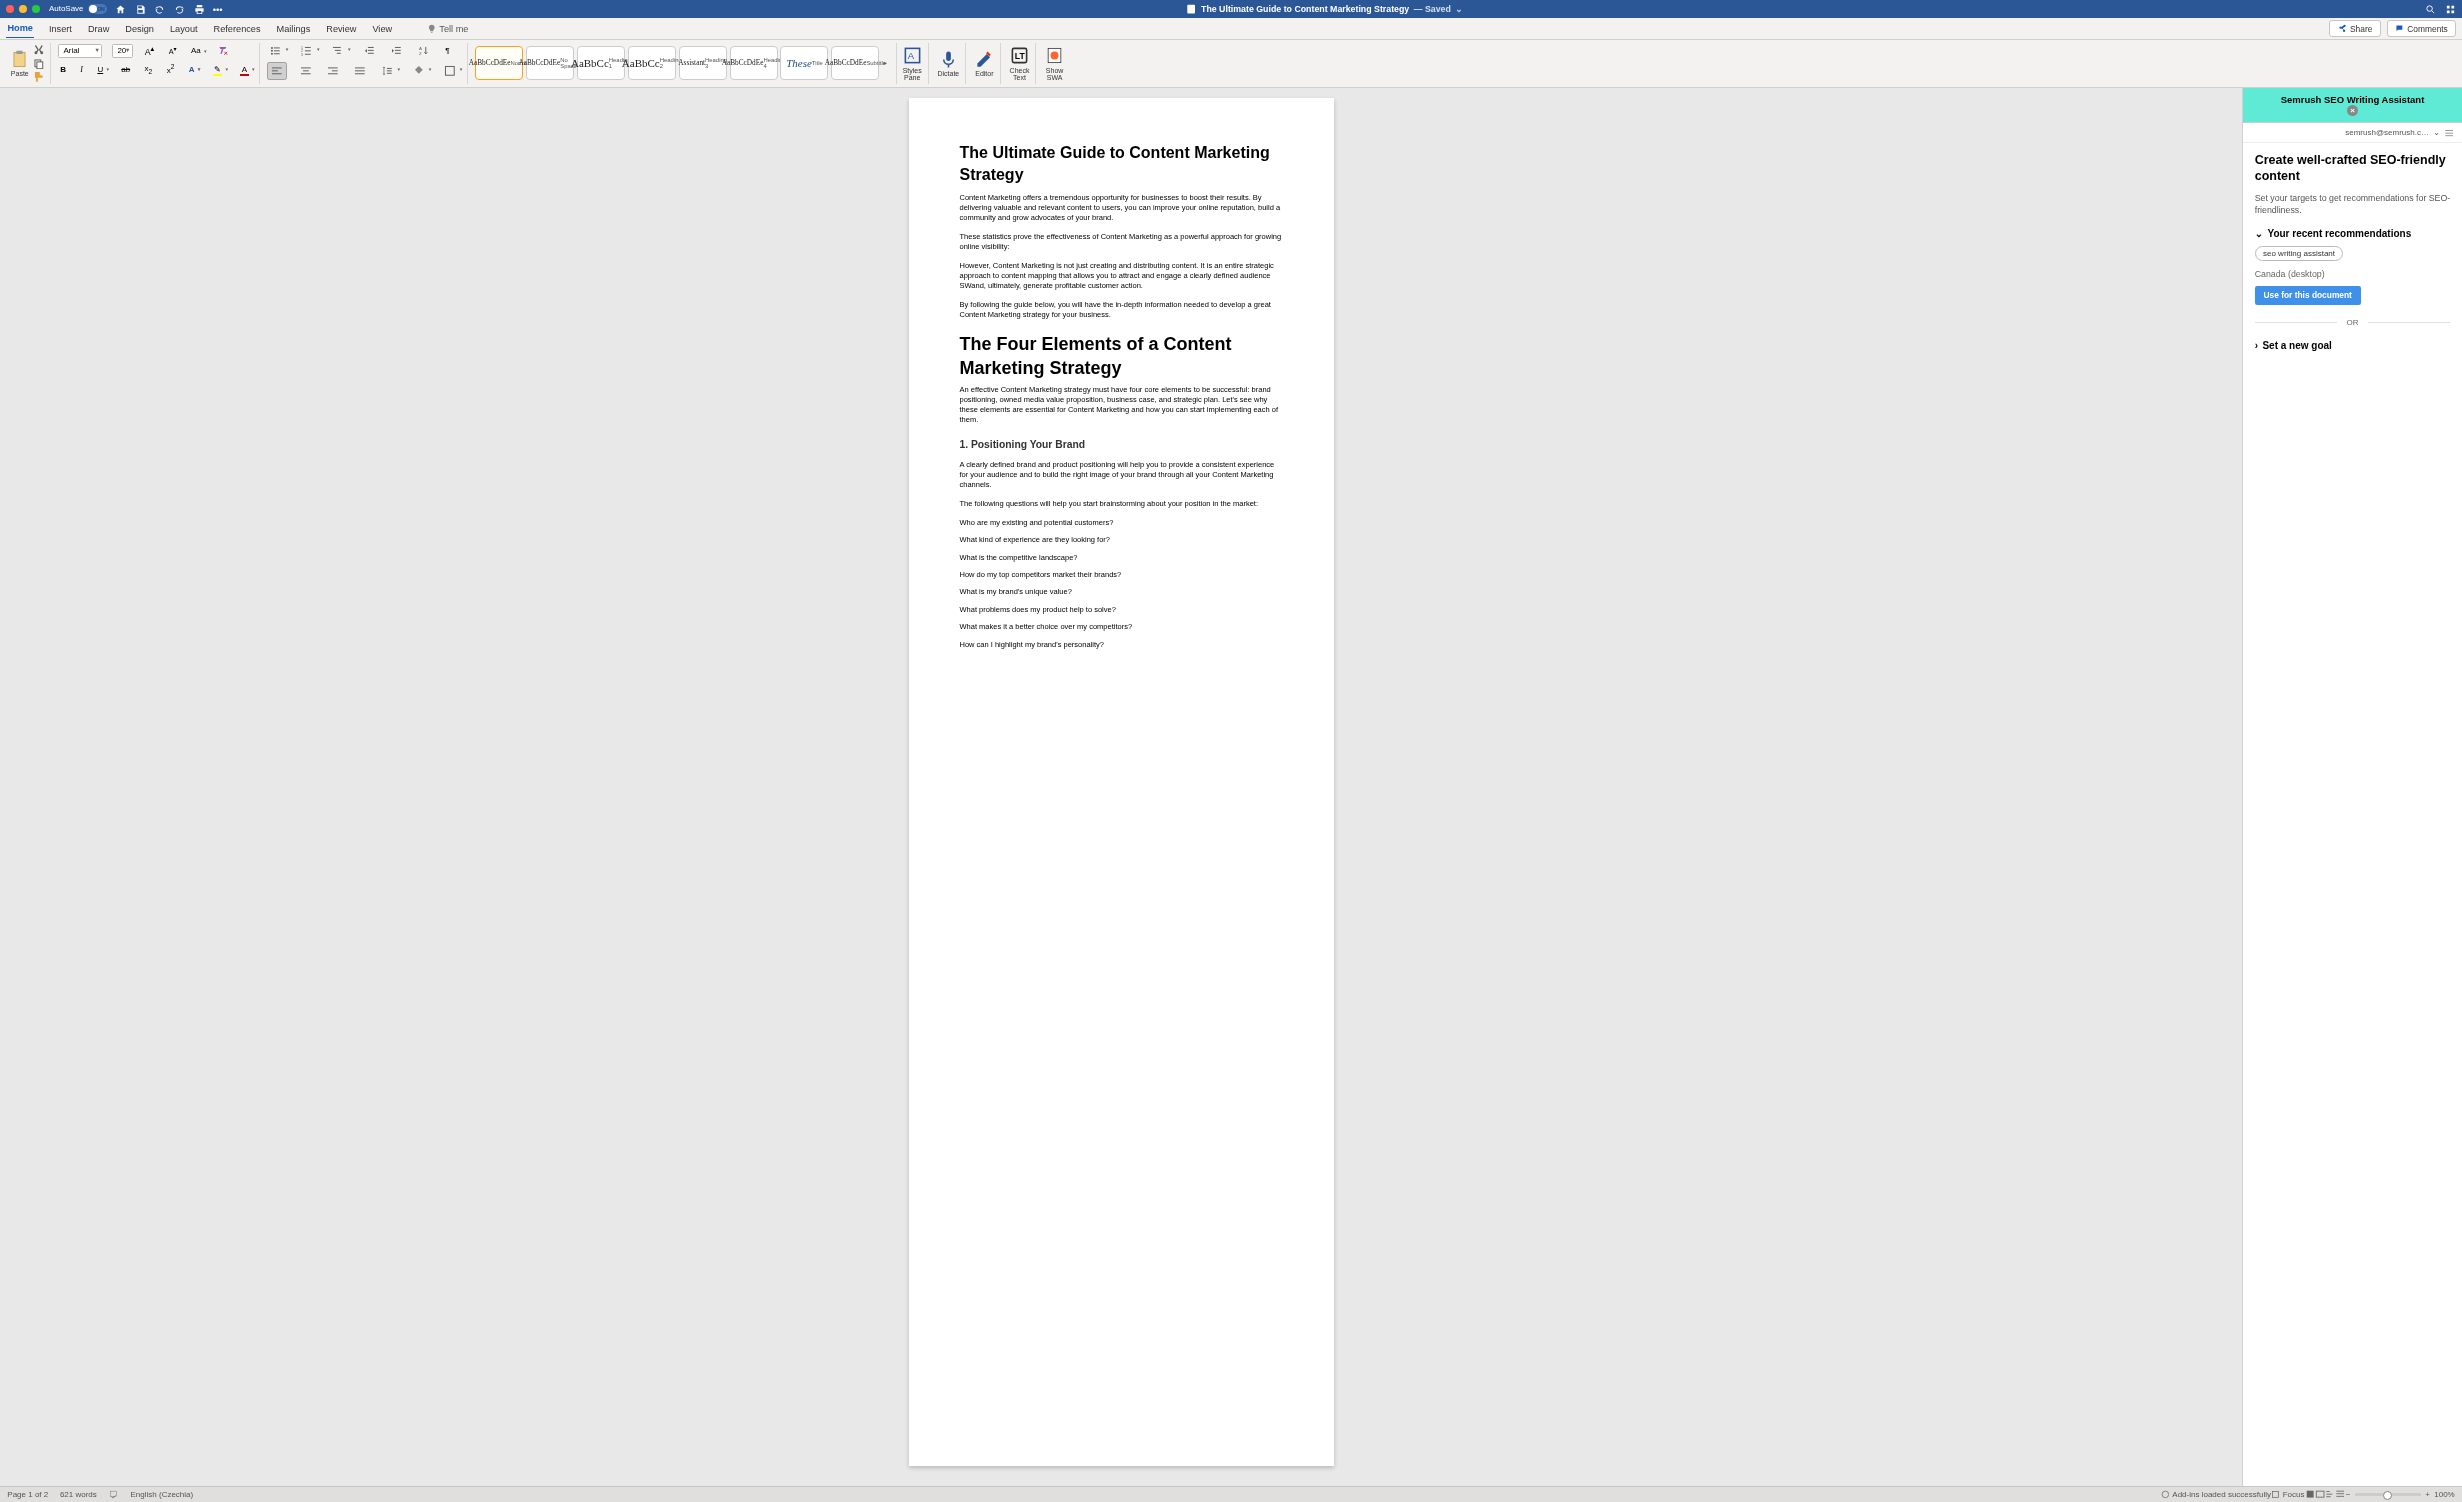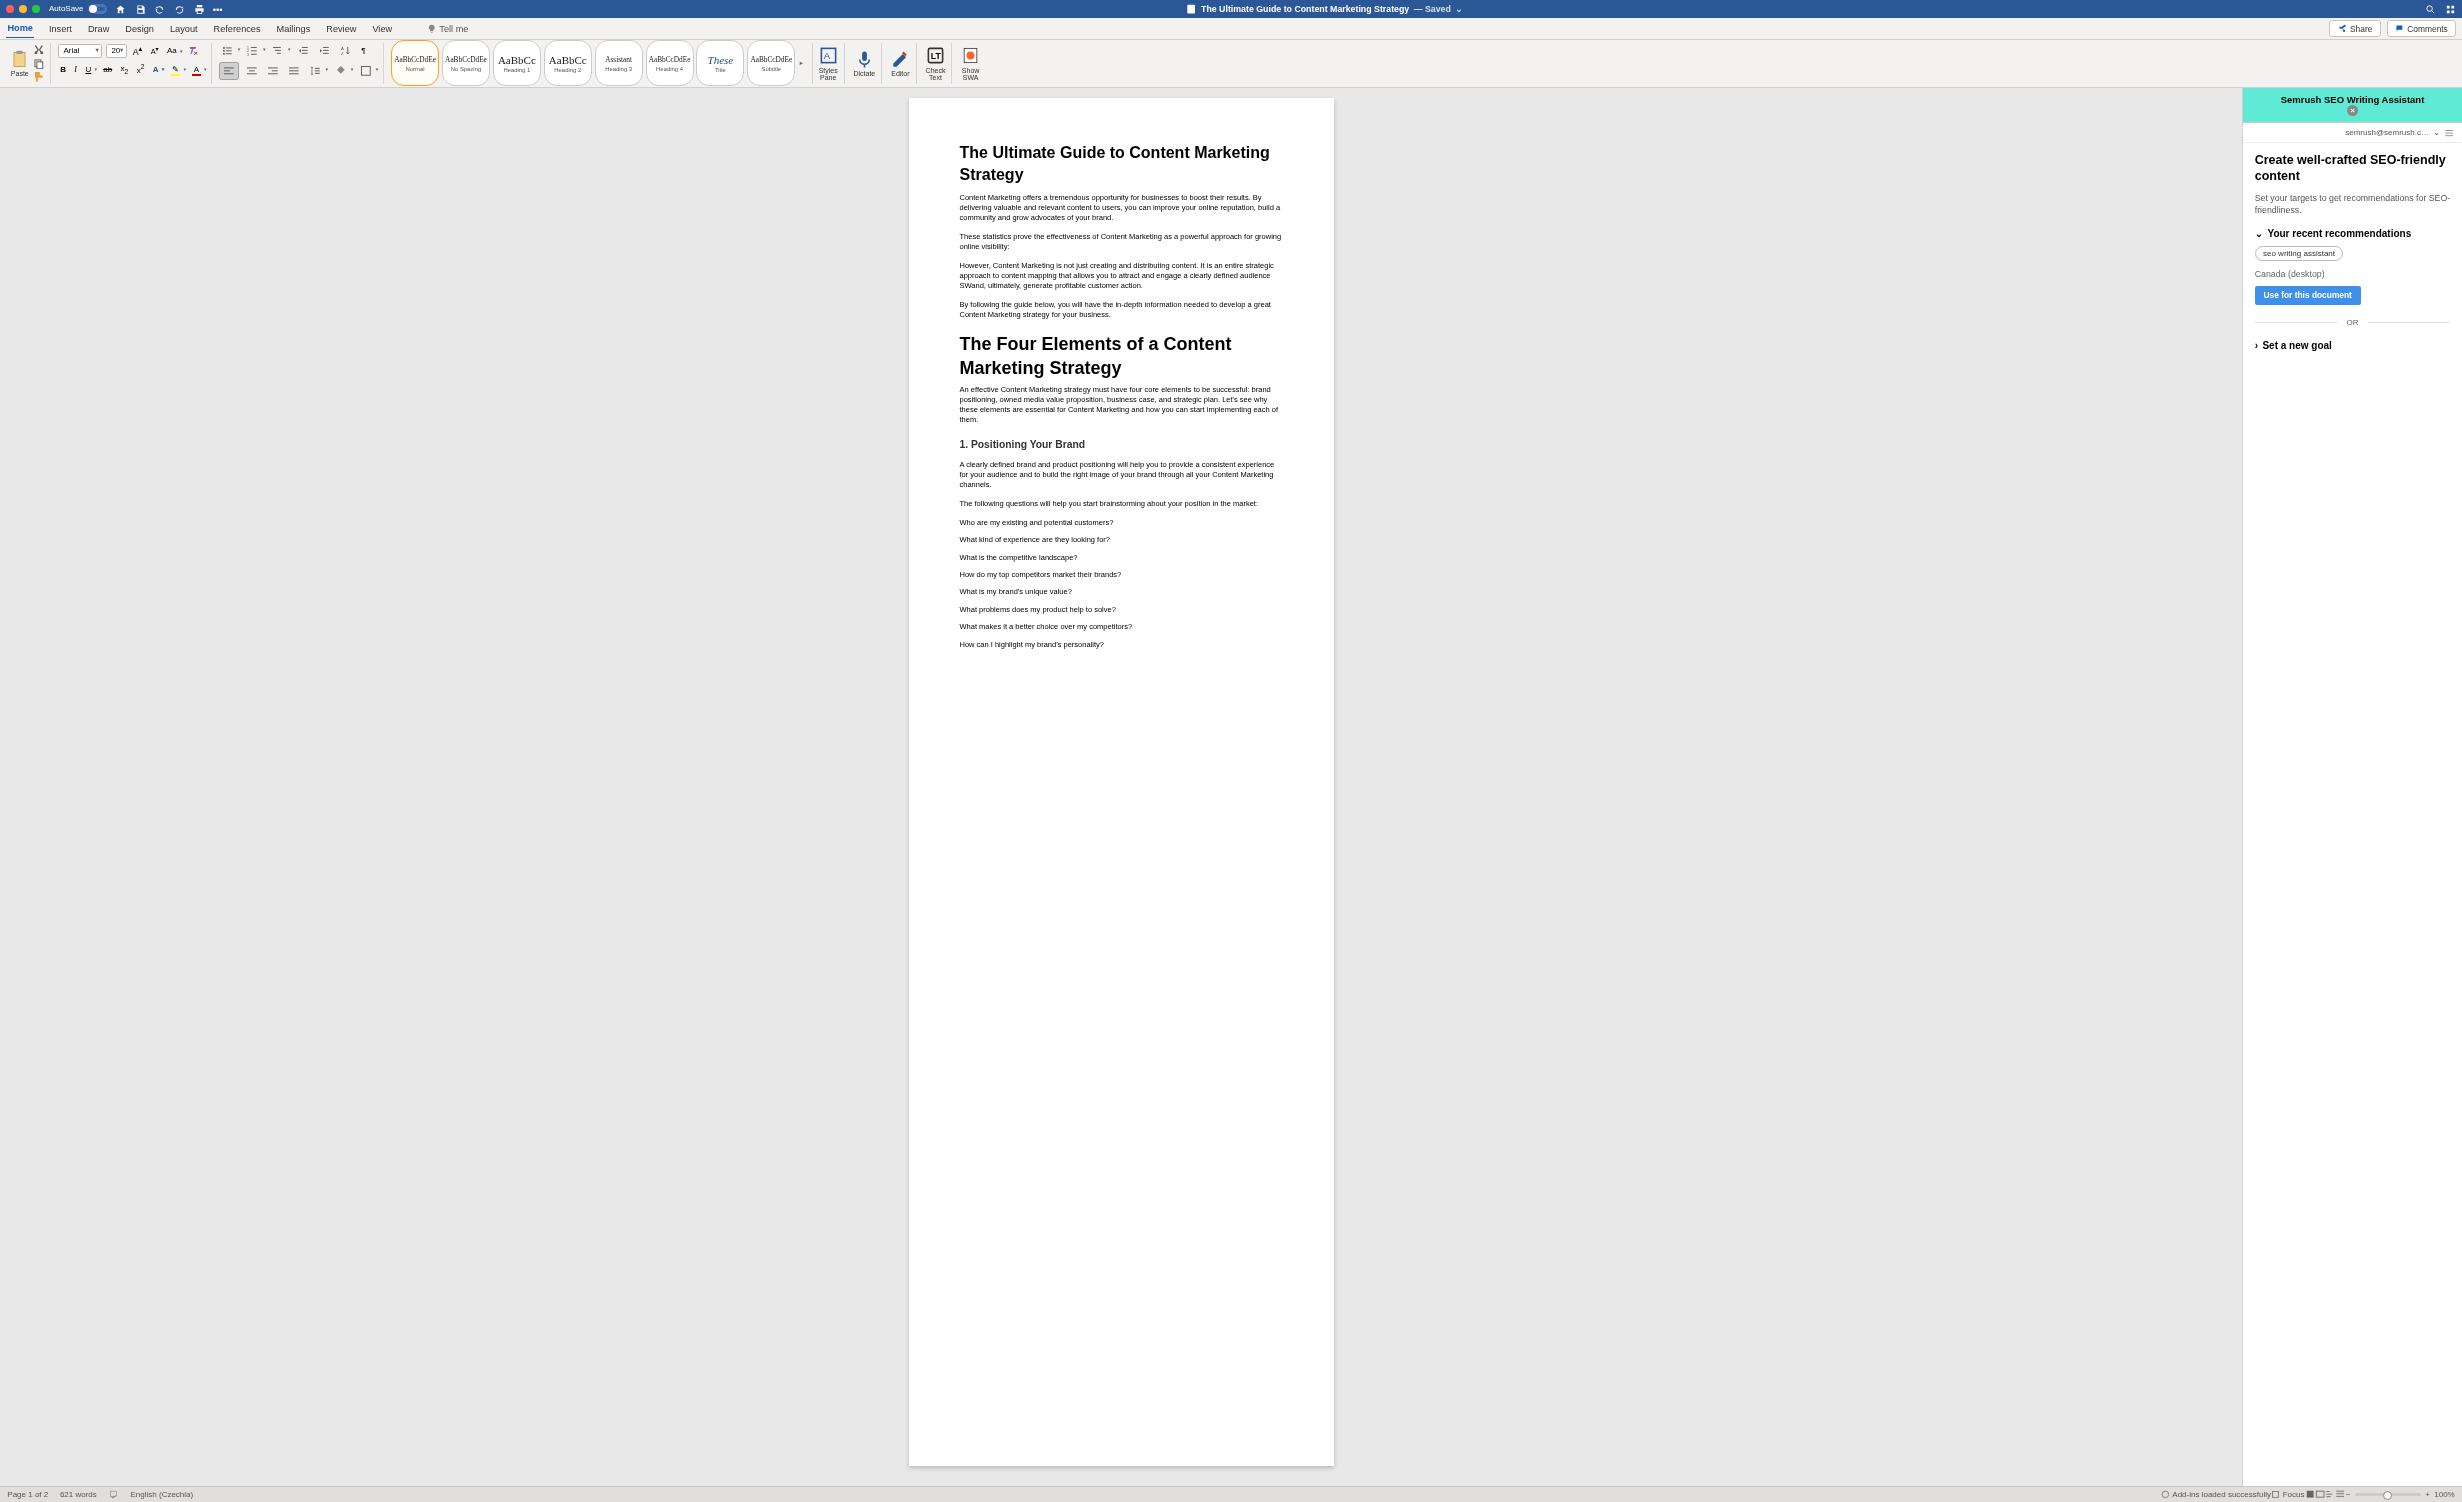--- a/index.html
+++ b/index.html
@@ -23,28 +23,28 @@
 .tell-me { display: flex; align-items: center; gap: 2.9px; color: #555; }
 .tabs-right { margin-left: auto; display: flex; gap: 5.9px; }
 .pill-btn { border: 0.7px solid #c8c6c4; border-radius: 2.9px; padding: 2.2px 7.3px; background: #fff; font-size: 8.4px; color: #333; display: flex; gap: 3.7px; align-items: center; }
 .ribbon { background: #f3f2f1; padding: 2.9px 4.4px; display: flex; gap: 2.9px; border-bottom: 0.7px solid #d2d0ce; align-items: stretch; flex-wrap: wrap; }
 .group { display: flex; align-items: center; border-right: 0.7px solid #d6d6d6; padding: 0 4.4px; gap: 1.5px; height: 41px; }
 .vstack { display: flex; flex-direction: column; align-items: center; gap: 1.5px; font-size: 7px; color: #333; padding: 0 1.5px; }
 .smico { width: 11.7px; height: 11.7px; fill: #605e5c; display: block; margin: 0.7px; }
 .big { width: 19px; height: 19px; }
 .ibtn { padding: 1.5px 2.2px; border-radius: 2.2px; }
 .ibtn.toggle-on { background: #d0d0d0; border: 0.7px solid #a0a0a0; }
-.font-row { display: flex; gap: 4px; align-items: center; }
+.font-row { display: flex; gap: 10px; align-items: center; }
 .font-row .select { background: #fff; border: 0.7px solid #bbb; padding: 1.5px 11.7px 1.5px 4.4px; font-size: 8px; border-radius: 1.5px; position: relative; }
 .font-row .select::after { content: "▾"; position: absolute; right: 2.2px; top: 1.5px; font-size: 6.6px; color: #666; }
 .fname { width: 44px; } .fsize { width: 20.5px; }
 .dd { position: relative; padding-right: 5.9px; }
 .dd::after { content: "▾"; position: absolute; right: 0; top: 2.9px; font-size: 5.1px; color: #666; }
 .styles { display: flex; gap: 2.9px; align-items: center; }
-.style-box { width: 48px; height: 46px; border: 0.7px solid #ccc; background: #fff; display: flex; flex-direction: column; justify-content: center; align-items: center; font-size: 5.9px; color: #555; border-radius: 13px; }
+.style-box { width: 48px; height: 34px; border: 0.7px solid #ccc; background: #fff; display: flex; flex-direction: row; justify-content: center; align-items: center; font-size: 5.9px; color: #555; border-radius: 4px; }
 .style-box .preview { font-size: 7.3px; color: #222; margin-bottom: 1.5px; font-family: "Times New Roman", serif; }
 .style-box.active { border: 1.1px solid #faa21b; background: #fffef6; }
 .style-box.title .preview { color: #1f4e79; font-style: italic; }
 .workarea { flex: 1; display: flex; overflow: hidden; background: #e8e8e8; }
 .canvas { flex: 1; display: flex; justify-content: center; overflow-y: auto; padding: 10.3px 0 20.5px; }
 .page { background: #fff; width: 425px; min-height: 593px; box-shadow: 0 1.5px 4.4px rgba(0,0,0,.2); padding: 44px 51px; font-size: 7.5px; line-height: 1.35; color: #000; font-family: Arial, sans-serif; }
 .page h1 { font-size: 16px; font-weight: 700; margin-bottom: 7.3px; }
 .page h2 { font-size: 18px; font-weight: 700; margin: 11.7px 0 4.4px; }
 .page h3 { font-size: 10.3px; font-weight: 700; margin: 13px 0 7.3px; color: #333; }
 .page p { margin-bottom: 8.8px; }

